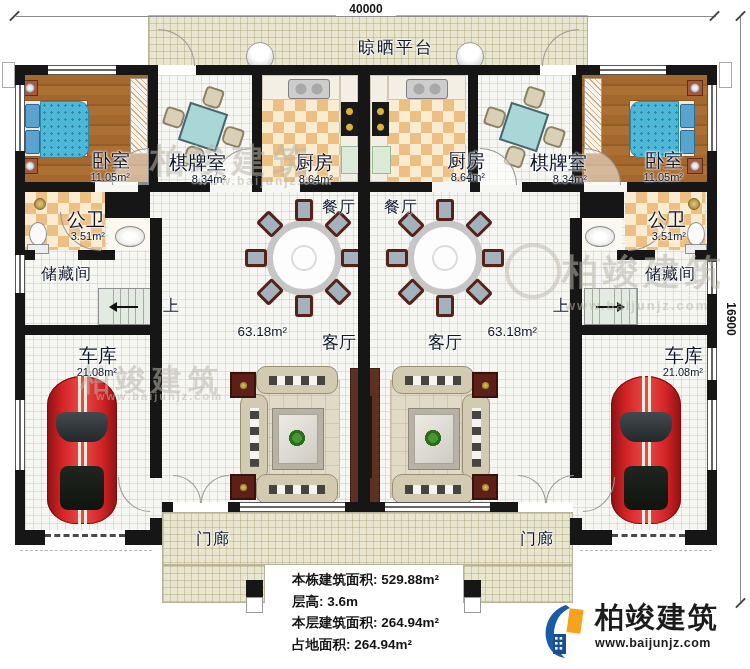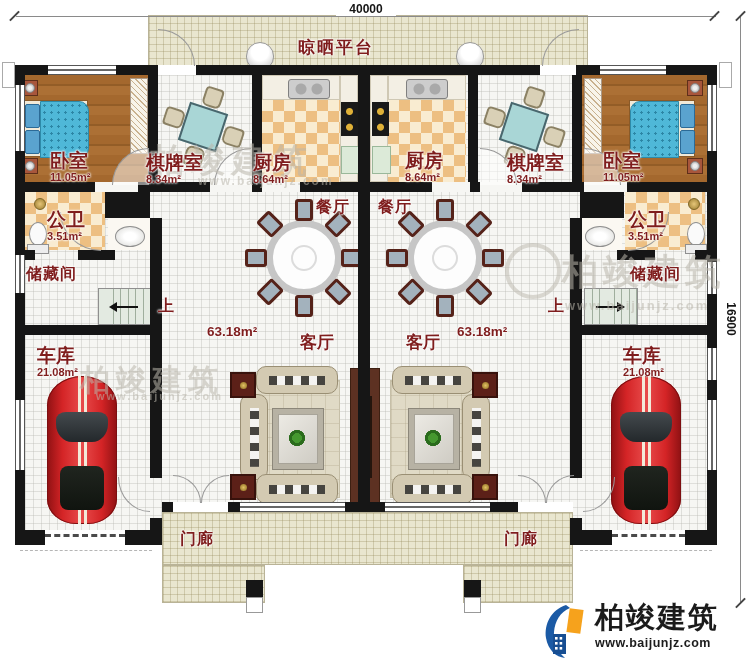--- a/index.html
+++ b/index.html
@@ -19,21 +19,21 @@
   .wood{background:repeating-linear-gradient(180deg,#a4682e 0 9px,#935d27 9px 11px,#ac7035 11px 20px)}
   .counter{background:#f3efe4;border:1px solid #cfc8b4}
   .hatch{background:repeating-linear-gradient(45deg,#f8f4ea 0 3px,#c9b18e 3px 4px);border:1px solid #a98}
   .win-h{background:linear-gradient(180deg,#fff 0 40%,#666 40% 58%,#fff 58% 100%);
          border-top:1.5px solid #555;border-bottom:1.5px solid #555}
   .win-v{background:linear-gradient(90deg,#fff 0 40%,#666 40% 58%,#fff 58% 100%);
          border-left:1.5px solid #555;border-right:1.5px solid #555}
   .gap{background:#f6f6f3}
   .gapw{background:#fff}
   .arc{position:absolute;background:rgba(255,255,255,.5)}
-  .lbl{position:absolute;text-align:left;font-weight:bold;color:#7f1d1d;
+  .lbl{position:absolute;text-align:right;font-weight:normal;color:#0f172a;
        text-shadow:0 0 2px #fff,0 0 2px #fff,0 0 3px #fff;line-height:1.12}
   .lbl .nm{font-size:19px}
   .lbl .ar{font-size:11px}
   .one{font-size:16px;letter-spacing:1px}
   
   .dt{position:absolute;width:130px;height:130px;margin:-65px 0 0 -65px}
   .dt::before{content:'';position:absolute;inset:27px;border-radius:50%;background:#fdfdfd;border:7px solid #c6c6c6}
   .dt::after{content:'';position:absolute;inset:52px;border-radius:50%;border:2px solid #dcdcdc}
   .dc{position:absolute;left:50%;top:50%;width:18px;height:22px;margin:-11px 0 0 -9px;
       transform:rotate(var(--a)) translateY(-48px);
@@ -384,20 +384,26 @@
 
   <div class="dline" style="left:16px;top:16px;width:700px;height:1px"></div>
   <div class="tick" style="left:8px;top:15px"></div>
   <div class="tick" style="left:708px;top:15px"></div>
   <div class="dimtxt" style="left:336px;top:2px;width:60px">40000</div>
   <div class="dline" style="left:740px;top:16px;width:1px;height:588px"></div>
   <div class="tick" style="left:734px;top:15px"></div>
   <div class="tick" style="left:734px;top:602px"></div>
   <div class="dimtxt" style="left:701px;top:312px;width:60px;background:transparent;transform:rotate(90deg)">16900</div>
 
+  <div class="stats">
+    <div>本栋建筑面积: 529.88m²</div>
+    <div>层高: 3.6m</div>
+    <div>本层建筑面积: 264.94m²</div>
+    <div>占地面积: 264.94m²</div>
+  </div>
   <div class="brand">
     <span>
       <svg width="48" height="58" viewBox="0 0 48 58" aria-hidden="true">
         <path d="M25 3 C10 8 3 22 5 36 C7 48 15 55 24 56 C16 49 12 40 13 30 C14 19 19 10 29 6 Z" fill="#1b5aa5"></path>
         <rect x="27" y="7" width="14" height="24" fill="#f6a21c" transform="rotate(8 34 19)"></rect>
         <rect x="12" y="32" width="13" height="20" fill="#174e92"></rect>
         <g fill="#fff">
           <rect x="14" y="35" width="2.6" height="2.6"></rect>
             <rect x="18.6" y="35" width="2.6" height="2.6"></rect>
           <rect x="14" y="40" width="2.6" height="2.6"></rect>

